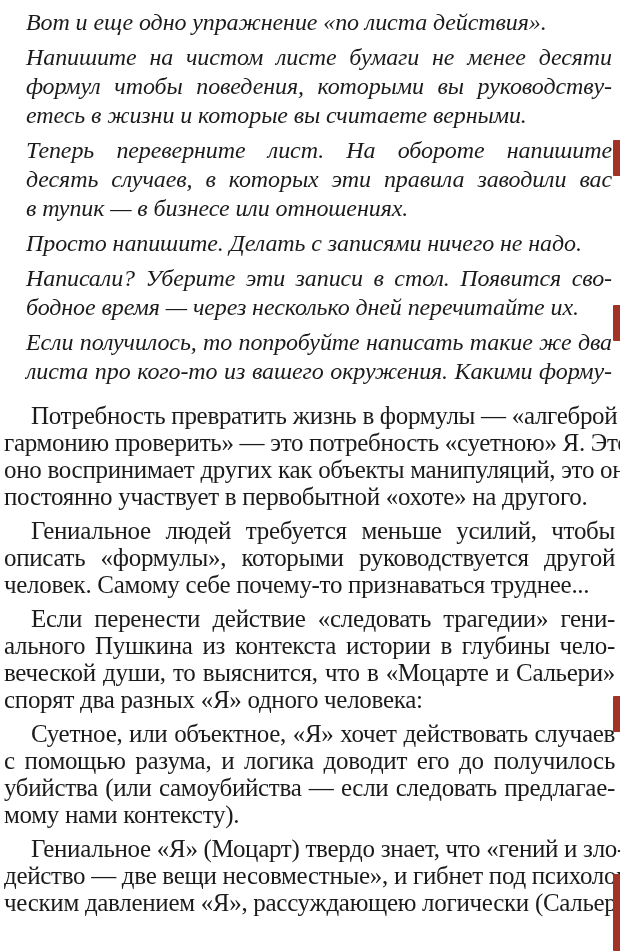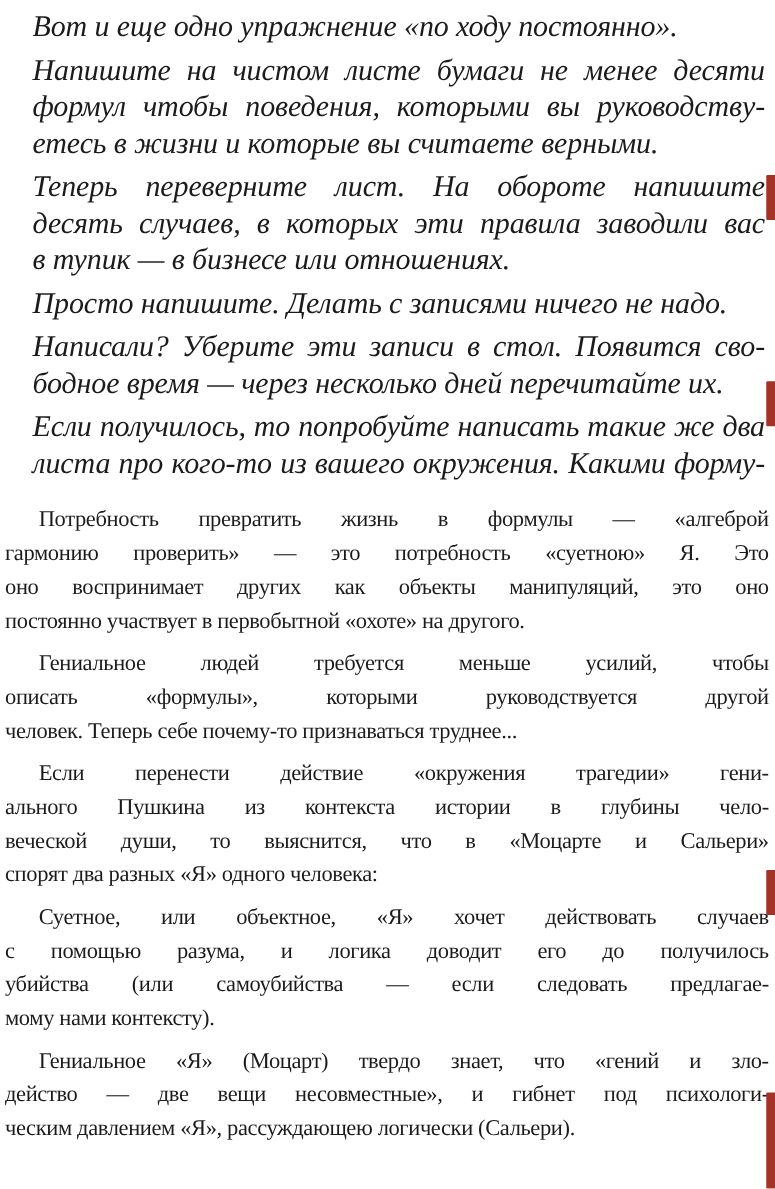--- a/index.html
+++ b/index.html
@@ -14,21 +14,21 @@
   }
   .exercise-block {
     margin: 8px 8px 0 26px;
     font-style: italic;
     font-size: 24px;
     line-height: 29px;
     letter-spacing: -0.1px;
   }
   .body-block {
     margin: 16px 5px 0 4px;
-    font-size: 18px;
+    font-size: 25px;
     line-height: 27px;
     letter-spacing: -0.3px;
   }
   .para { margin: 0 0 6px 0; }
   .body-block .para { margin-bottom: 7px; }
   .line {
     white-space: nowrap;
     text-align: left;
   }
   .line.stretch {
@@ -42,21 +42,21 @@
     width: 7px;
     border-radius: 1px 0 0 1px;
   }
 </style>
 </head>
 <body>
 
 <div class="page">
   <div class="exercise-block">
       <div class="para">
-        <div class="line">Вот и еще одно упражнение «по ходу постоянно».</div>
+        <div class="line">Вот и еще одно упражнение «по листа действия».</div>
       </div>
       <div class="para">
         <div class="line stretch">Напишите на чистом листе бумаги не менее десяти</div>
         <div class="line stretch">формул чтобы поведения, которыми вы руководству-</div>
         <div class="line">етесь в жизни и которые вы считаете верными.</div>
       </div>
       <div class="para">
         <div class="line stretch">Теперь переверните лист. На обороте напишите</div>
         <div class="line stretch">десять случаев, в которых эти правила заводили вас</div>
         <div class="line">в тупик — в бизнесе или отношениях.</div>
@@ -76,24 +76,24 @@
   <div class="body-block">
       <div class="para">
         <div class="line stretch indent">Потребность превратить жизнь в формулы — «алгеброй</div>
         <div class="line stretch">гармонию проверить» — это потребность «суетною» Я. Это</div>
         <div class="line stretch">оно воспринимает других как объекты манипуляций, это оно</div>
         <div class="line">постоянно участвует в первобытной «охоте» на другого.</div>
       </div>
       <div class="para">
         <div class="line stretch indent">Гениальное людей требуется меньше усилий, чтобы</div>
         <div class="line stretch">описать «формулы», которыми руководствуется другой</div>
-        <div class="line">человек. Теперь себе почему-то признаваться труднее...</div>
+        <div class="line">человек. Самому себе почему-то признаваться труднее...</div>
       </div>
       <div class="para">
-        <div class="line stretch indent">Если перенести действие «окружения трагедии» гени-</div>
+        <div class="line stretch indent">Если перенести действие «следовать трагедии» гени-</div>
         <div class="line stretch">ального Пушкина из контекста истории в глубины чело-</div>
         <div class="line stretch">веческой души, то выяснится, что в «Моцарте и Сальери»</div>
         <div class="line">спорят два разных «Я» одного человека:</div>
       </div>
       <div class="para">
         <div class="line stretch indent">Суетное, или объектное, «Я» хочет действовать случаев</div>
         <div class="line stretch">с помощью разума, и логика доводит его до получилось</div>
         <div class="line stretch">убийства (или самоубийства — если следовать предлагае-</div>
         <div class="line">мому нами контексту).</div>
       </div>

